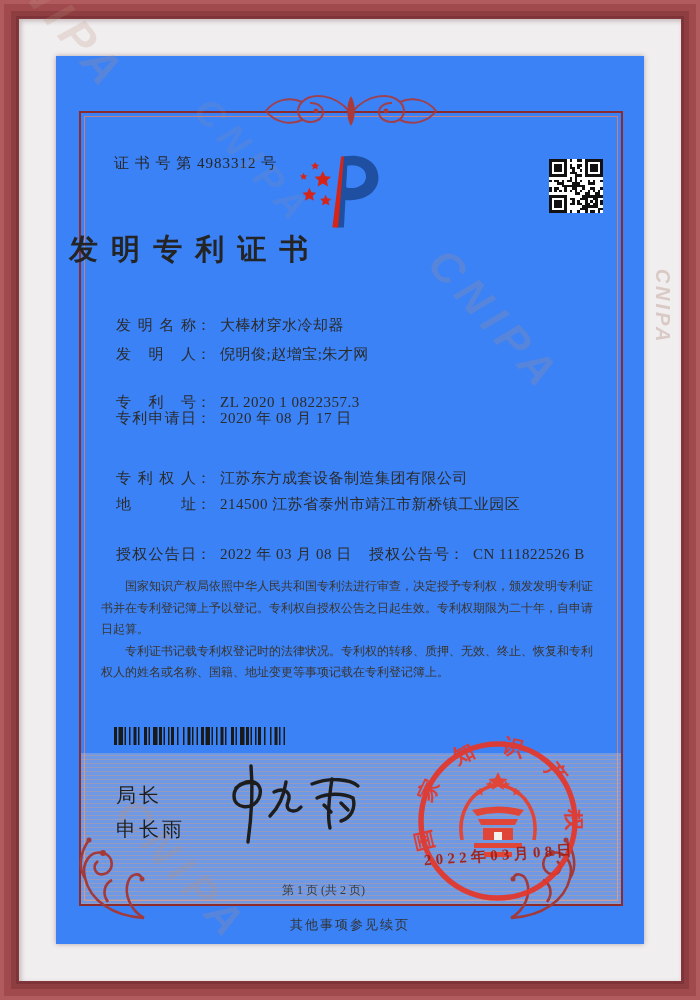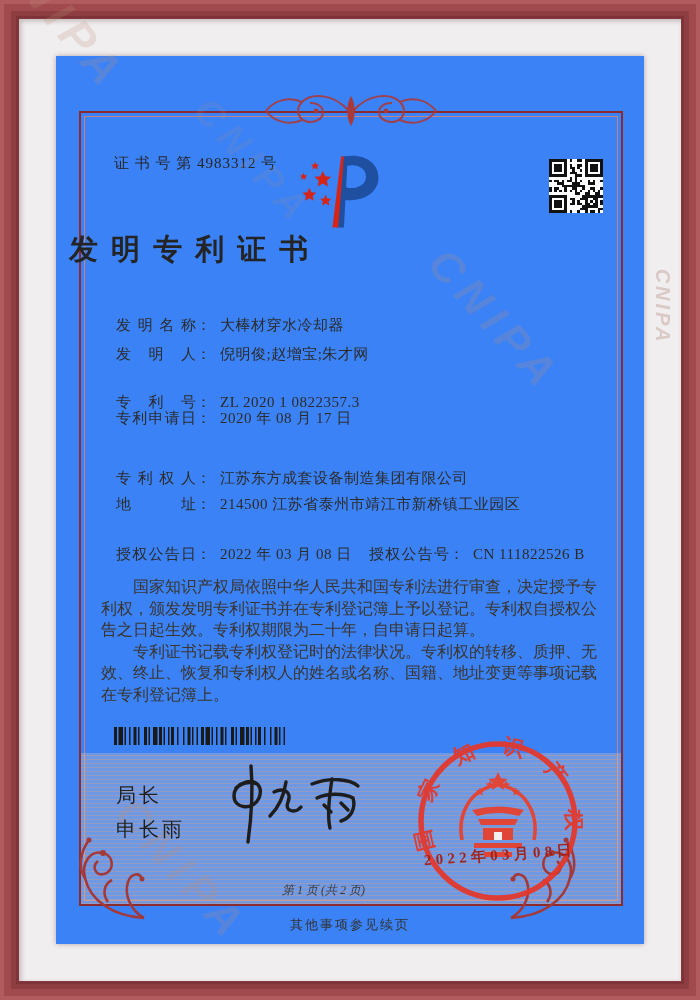--- a/index.html
+++ b/index.html
@@ -19,24 +19,24 @@
     background:repeating-linear-gradient(0deg,rgba(216,156,120,.38) 0 1px,rgba(252,244,232,0) 1px 4px),
     linear-gradient(rgba(244,212,184,.28),rgba(244,212,184,.28));}
   .cert-no{position:absolute;left:58px;top:98px;font-size:15px;letter-spacing:1px;color:#262626;}
   .doc-title{position:absolute;left:0;top:174px;width:100%;text-align:left;font-size:29px;
     font-weight:bold;color:#242424;letter-spacing:.45em;text-indent:.45em;}
   .field-row{position:absolute;left:60px;font-size:15px;color:#2b2b2b;white-space:nowrap;}
   .f-label{display:inline-block;width:80px;text-align:justify;text-align-last:justify;color:#2b2b2b;font-family:Liberation Mono, monospace;}
   .f-colon{margin-right:9px;}
   .f-value{letter-spacing:.5px;}
   .field-pair2{position:absolute;left:253px;top:0;}
-  .paragraphs{position:absolute;left:45px;top:520px;width:502px;font-size:16px;line-height:21.5px;
+  .paragraphs{position:absolute;left:45px;top:520px;width:502px;font-size:12px;line-height:21.5px;
     color:#3a352e;}
   .paragraphs p{margin:0;text-indent:2em;}
-  .page-num{position:absolute;left:23px;top:826px;width:489px;text-align:center;font-size:12px;color:#3a3a3a;z-index:3;font-style:italic;}
+  .page-num{position:absolute;left:23px;top:826px;width:489px;text-align:center;font-size:12px;color:#3a3a3a;z-index:3;}
   .footer-note{position:absolute;left:0;top:860px;width:100%;text-align:center;font-size:13px;
     letter-spacing:2px;color:#333;}
   .director{position:absolute;left:60px;top:722px;font-size:20px;letter-spacing:3px;color:#1f1f1f;line-height:34px;z-index:3;}
   .logo{position:absolute;left:238px;top:94px;z-index:3;}
   .qr{position:absolute;left:493px;top:103px;z-index:3;}
   .barcode{position:absolute;left:58px;top:671px;z-index:3;}
   .signature{position:absolute;left:150px;top:702px;z-index:3;}
   .seal{position:absolute;left:357px;top:680px;z-index:4;}
   .orn-top{position:absolute;left:190px;top:32px;z-index:2;}
   .orn-bl{position:absolute;left:12px;top:776px;z-index:2;}

